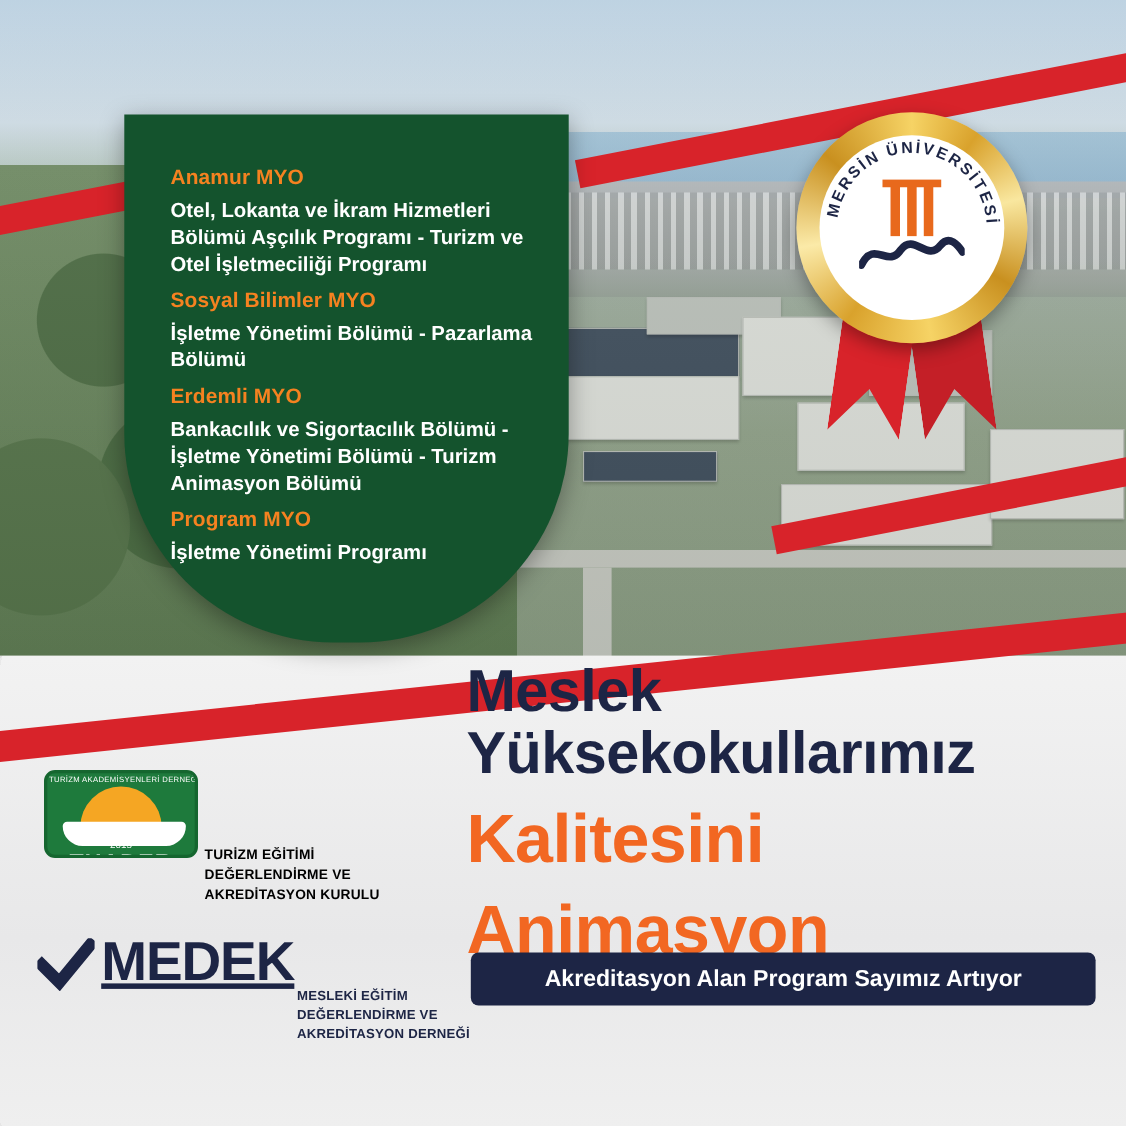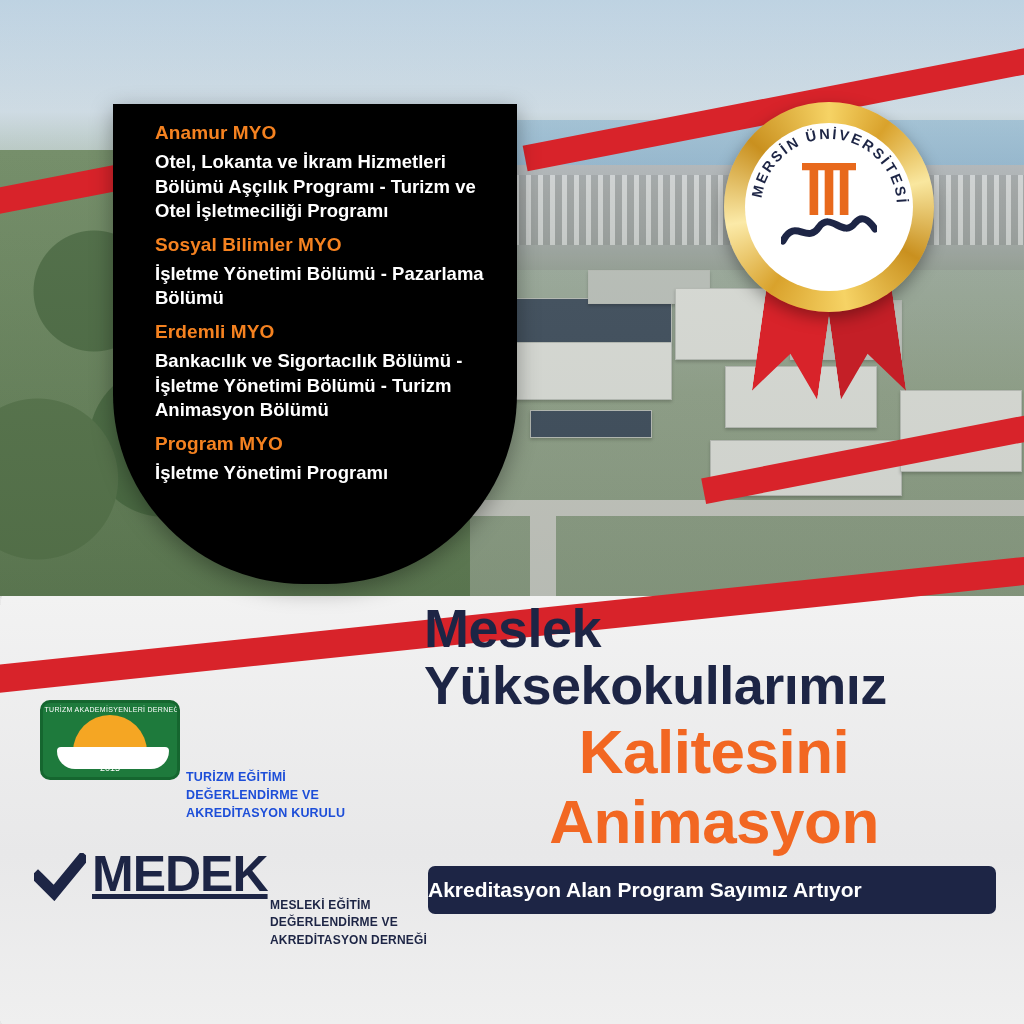--- a/index.html
+++ b/index.html
@@ -124,24 +124,24 @@
     left: -40px; top: 610px;
     width: 1120px; height: 28px;
     transform: rotate(-6deg);
   }
 
   
   .shield {
     position: absolute;
     left: 113px; top: 104px;
     width: 404px; height: 480px;
-    background: #000000;
+    background: #14532d;
     border-radius: 0 0 190px 190px;
     box-shadow: 0 6px 22px rgba(0,0,0,.35);
-    padding: 8px 28px 0 42px;
+    padding: 37px 28px 0 42px;
     box-sizing: border-box;
     color: #ffffff;
   }
   .grp { margin-bottom: 4px; }
   .grp-title {
     color: #f58220;
     font-weight: bold;
     font-size: 19px;
     letter-spacing: .1px;
     margin: 10px 0 6px 0;
@@ -230,30 +230,29 @@
     font-weight: bold;
     line-height: 1.05;
     letter-spacing: -.5px;
   }
   .h-orange {
     color: #f26722;
     font-size: 62px;
     font-weight: bold;
     line-height: 1.0;
     letter-spacing: -.5px;
-    margin-top: 8px;
-    text-align: center;
+    margin-top: 20px;
   }
   .subbar {
     position: absolute;
     left: 428px; top: 866px;
     width: 568px; height: 48px;
     background: #1d2545;
     border-radius: 7px;
-    display: flex; align-items: center; justify-content: flex-start;
+    display: flex; align-items: center; justify-content: center;
     color: #fff;
     font-size: 21px;
     font-weight: bold;
   }
 
   
   .tuader {
     position: absolute;
     left: 40px; top: 700px;
     width: 140px; height: 80px;
@@ -300,21 +299,21 @@
     position: absolute;
     left: 0; right: 0; bottom: 4px;
     text-align: center;
     color: #ffffff;
     font-size: 9px;
   }
   .tuader-caption {
     position: absolute;
     left: 186px; top: 768px;
     width: 210px;
-    color: #1d4ed8;
+    color: #000000;
     font-weight: bold;
     font-size: 12.5px;
     line-height: 1.45;
     letter-spacing: .2px;
   }
 
   .medek {
     position: absolute;
     left: 34px; top: 845px;
     width: 380px; height: 70px;

